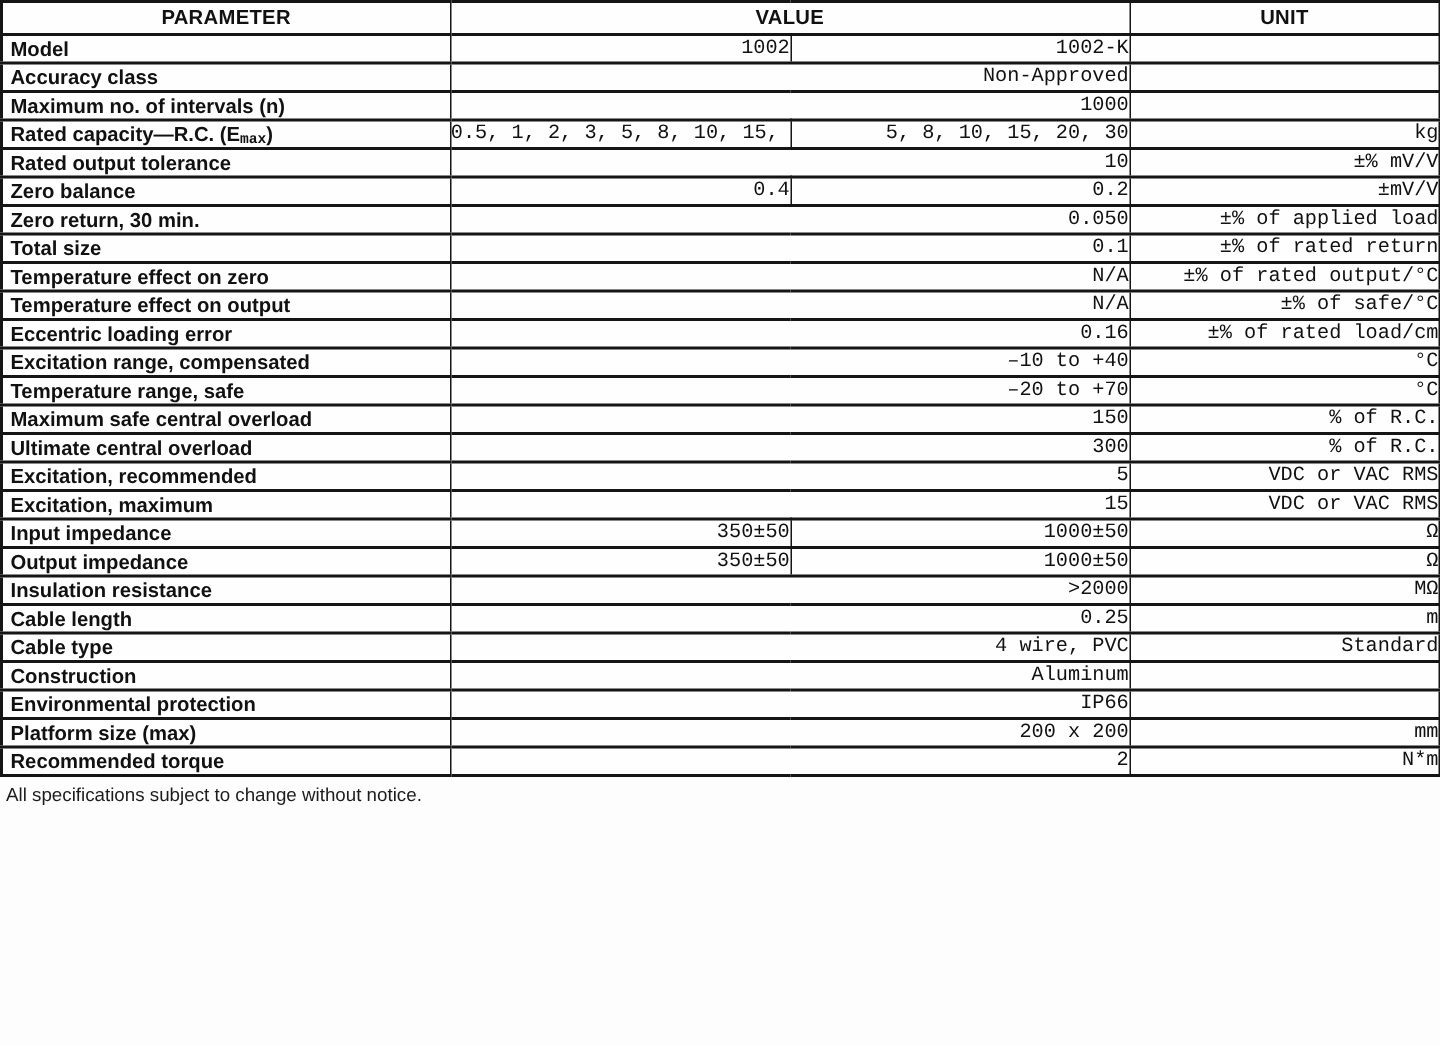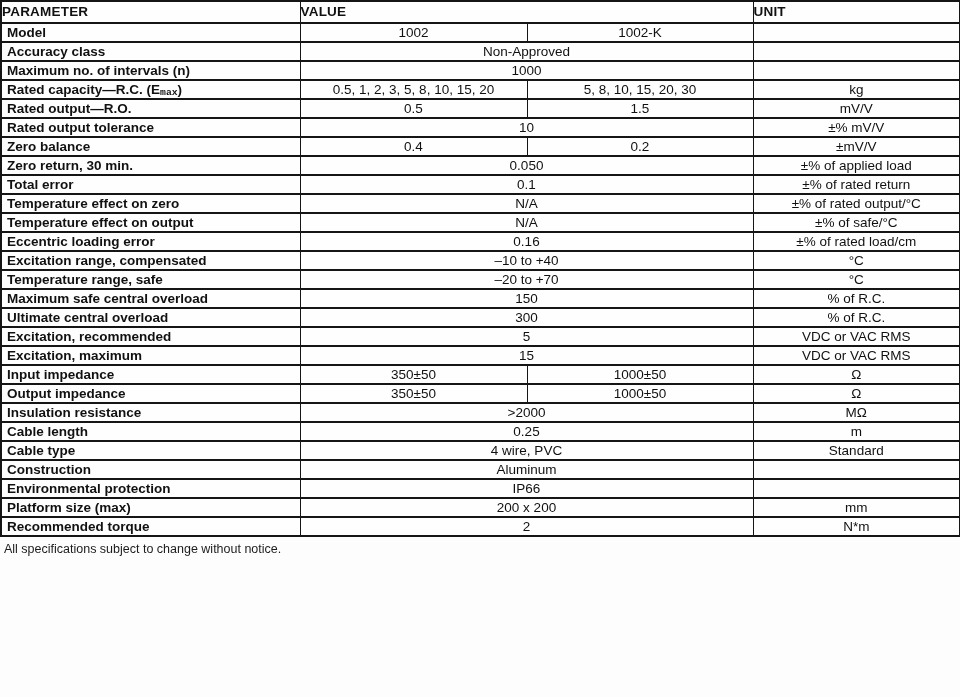--- a/index.html
+++ b/index.html
@@ -25,31 +25,32 @@
     white-space:nowrap;
     vertical-align:middle;
     font-size:13.5px;
     line-height:1;
     background:#fefefe;
   }
   .spec-table thead tr{height:22px;}
   .spec-table tbody tr{height:19px;}
   .spec-table th{
     font-weight:bold;
-    text-align:left;
+    text-align:center;
     letter-spacing:.2px;
   }
   td.param{
     font-weight:bold;
     text-align:left;
     padding-left:5px;
   }
   td.val,td.unit{
     font-weight:normal;
-    text-align:center;
+    text-align:right;
+    font-family:Liberation Mono, monospace;
   }
   td.param sub{
     font-size:0.72em;
     vertical-align:baseline;
     position:relative;
     bottom:-0.12em;
     font-weight:bold;
     font-family:Liberation Mono, monospace;
   }
   .footnote{
@@ -92,43 +93,37 @@
         <td class="val" colspan="2">1000</td>
         <td class="unit"></td>
       </tr>
       <tr>
         <td class="param">Rated capacity—R.C. (E<sub>max</sub>)</td>
         <td class="val">0.5, 1, 2, 3, 5, 8, 10, 15, 20</td>
         <td class="val">5, 8, 10, 15, 20, 30</td>
         <td class="unit">kg</td>
       </tr>
       <tr>
-        <td class="param">Rated output—R.O.</td>
-        <td class="val">0.5</td>
-        <td class="val">1.5</td>
-        <td class="unit">mV/V</td>
-      </tr>
-      <tr>
         <td class="param">Rated output tolerance</td>
         <td class="val" colspan="2">10</td>
         <td class="unit">±% mV/V</td>
       </tr>
       <tr>
         <td class="param">Zero balance</td>
         <td class="val">0.4</td>
         <td class="val">0.2</td>
         <td class="unit">±mV/V</td>
       </tr>
       <tr>
         <td class="param">Zero return, 30 min.</td>
         <td class="val" colspan="2">0.050</td>
         <td class="unit">±% of applied load</td>
       </tr>
       <tr>
-        <td class="param">Total error</td>
+        <td class="param">Total size</td>
         <td class="val" colspan="2">0.1</td>
         <td class="unit">±% of rated return</td>
       </tr>
       <tr>
         <td class="param">Temperature effect on zero</td>
         <td class="val" colspan="2">N/A</td>
         <td class="unit">±% of rated output/°C</td>
       </tr>
       <tr>
         <td class="param">Temperature effect on output</td>

